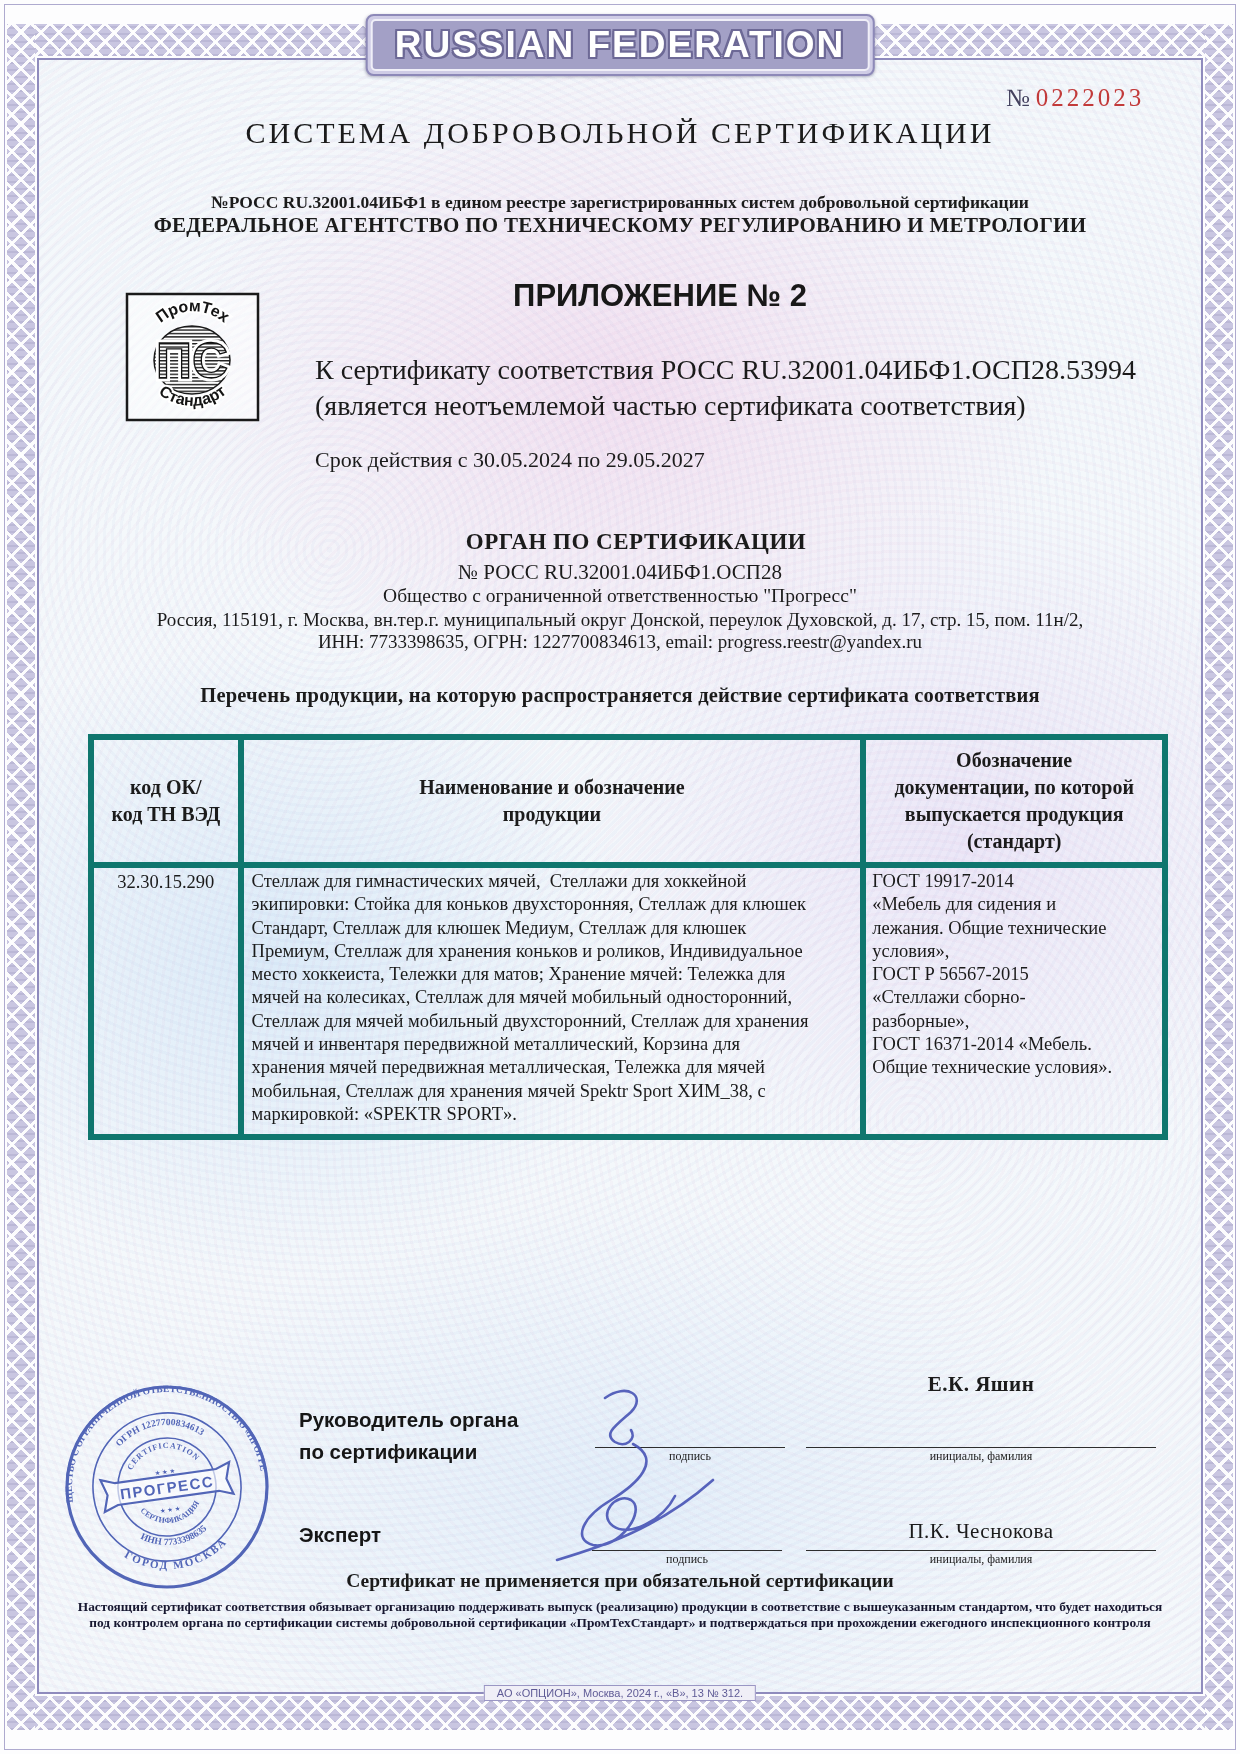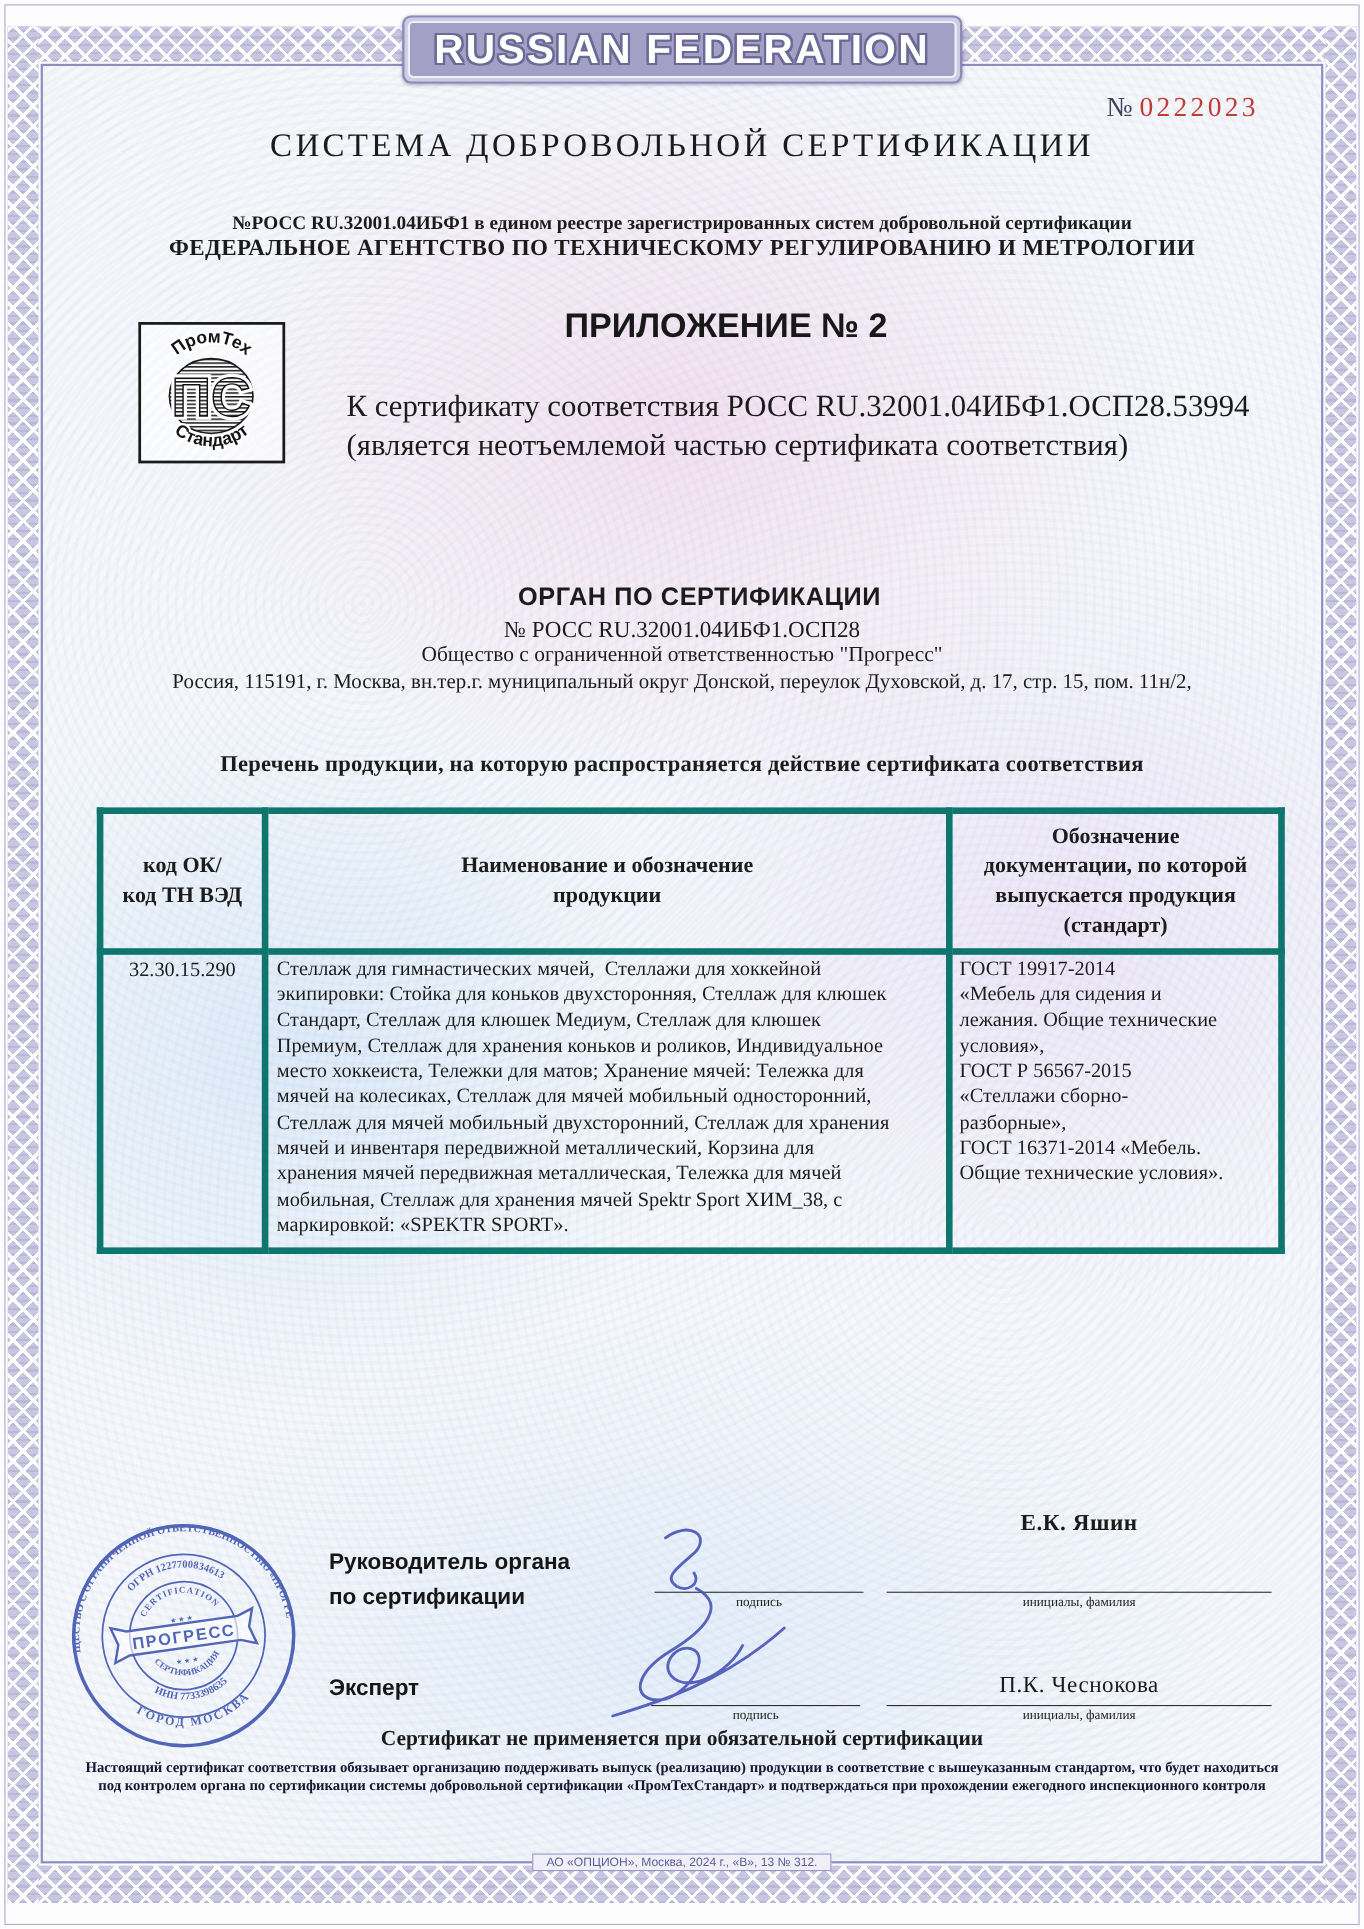--- a/index.html
+++ b/index.html
@@ -50,21 +50,21 @@
   .abs{position:absolute;}
   .ctr{left:0;right:0;text-align:center;}
   .sys1{top:116px;font-size:30px;letter-spacing:3px;}
   .sys2{top:152px;font-size:30px;letter-spacing:4px;}
   .reg{top:192px;font-size:17.5px;font-weight:bold;}
   .agency{top:213px;font-size:21px;font-weight:bold;letter-spacing:.3px;}
   .appendix{top:278px;left:280px;width:760px;text-align:center;
     font-family:"Liberation Sans",sans-serif;font-weight:bold;font-size:31px;color:#181818;}
   .tocert{top:352px;left:315px;font-size:28px;line-height:36px;}
   .validity{top:447px;left:315px;font-size:22px;}
-  .org-h{top:529px;font-family:Liberation Sans, sans-serif;font-weight:bold;font-size:23px;letter-spacing:.5px;margin-left:32px;}
+  .org-h{top:529px;font-family:Liberation Serif, serif;font-weight:bold;font-size:23px;letter-spacing:.5px;margin-left:32px;}
   .org-num{top:560px;font-size:21px;}
   .org-company{top:585px;font-size:19.5px;}
   .org-address{top:609px;font-size:19px;}
   .org-req{top:631px;font-size:19px;}
   .products-h{top:684px;font-size:20.5px;font-weight:bold;letter-spacing:.2px;}
   
   table.prod{position:absolute;top:734px;left:88px;width:1080px;border-collapse:collapse;z-index:2;}
   table.prod th,table.prod td{border:6px solid #0f766e;background:transparent;}
   table.prod th{height:118px;font-size:20px;font-weight:bold;text-align:center;vertical-align:middle;
     line-height:27px;white-space:pre-line;padding:2px 6px;}
@@ -140,25 +140,27 @@
     <text font-family="Liberation Sans, sans-serif" font-weight="bold" font-size="16" fill="#ffffff" stroke="#ffffff" stroke-width="4"><textPath href="#logoArcTop" startOffset="50%" text-anchor="middle">ПромТех</textPath></text>
     <text font-family="Liberation Sans, sans-serif" font-weight="bold" font-size="16" fill="#141414"><textPath href="#logoArcTop" startOffset="50%" text-anchor="middle">ПромТех</textPath></text>
     <text font-family="Liberation Sans, sans-serif" font-weight="bold" font-size="16" fill="#ffffff" stroke="#ffffff" stroke-width="4"><textPath href="#logoArcBottom" startOffset="50%" text-anchor="middle">Стандарт</textPath></text>
     <text font-family="Liberation Sans, sans-serif" font-weight="bold" font-size="16" fill="#141414"><textPath href="#logoArcBottom" startOffset="50%" text-anchor="middle">Стандарт</textPath></text>
   </svg>
 
   <div class="abs tocert">
     <div>К сертификату соответствия РОСС RU.32001.04ИБФ1.ОСП28.53994</div>
     <div>(является неотъемлемой частью сертификата соответствия)</div>
   </div>
+  <div class="abs validity">Срок действия с 30.05.2024 по 29.05.2027</div>
 
   <div class="abs ctr org-h">ОРГАН ПО СЕРТИФИКАЦИИ</div>
   <div class="abs ctr org-num">№ РОСС RU.32001.04ИБФ1.ОСП28</div>
   <div class="abs ctr org-company">Общество с ограниченной ответственностью "Прогресс"</div>
   <div class="abs ctr org-address">Россия, 115191, г. Москва, вн.тер.г. муниципальный округ Донской, переулок Духовской, д. 17, стр. 15, пом. 11н/2,</div>
+  <div class="abs ctr org-req">ИНН: 7733398635, ОГРН: 1227700834613, email: progress.reestr@yandex.ru</div>
 
   <div class="abs ctr products-h">Перечень продукции, на которую распространяется действие сертификата соответствия</div>
 
   <table class="prod">
     <colgroup>
         <col style="width:150px">
         <col style="width:627px">
         <col style="width:303px">
       </colgroup>
     <thead>

